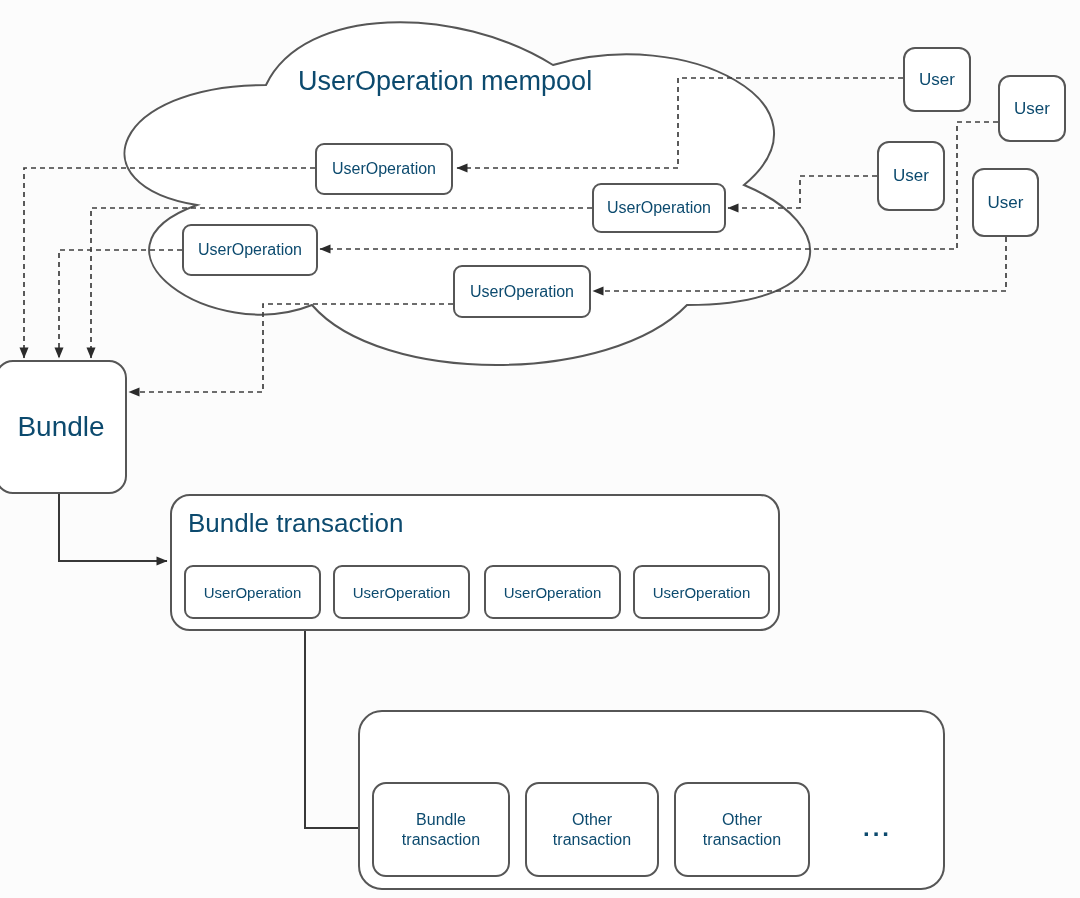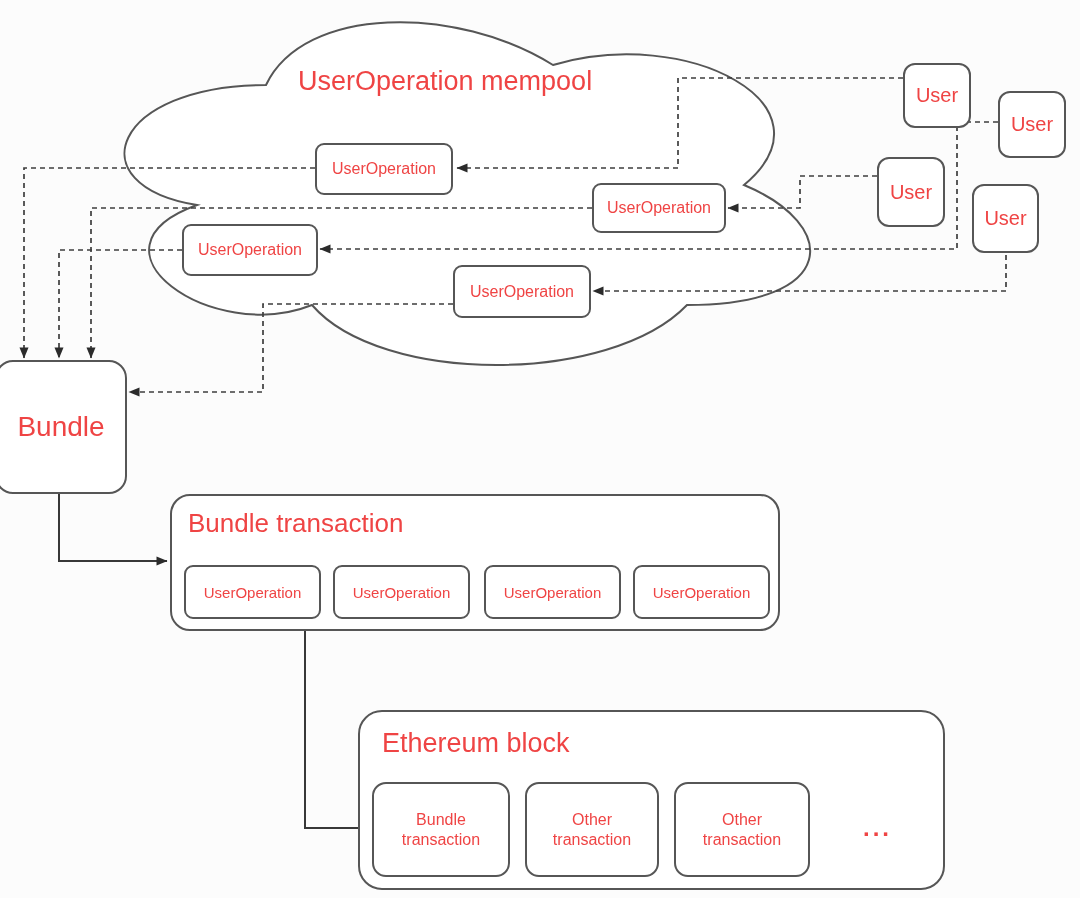--- a/index.html
+++ b/index.html
@@ -2,33 +2,33 @@
 <html><head>
 <meta charset="utf-8">
 <style>
   html,body{margin:0;padding:0;background:#fff;}
   #canvas{
     position:relative;
     width:1080px;height:898px;
     background:#fcfcfc;
     overflow:hidden;
     font-family:"Liberation Sans", sans-serif;
-    color:#ef4444;
+    color:#0c4a6e;
   }
   #wires{position:absolute;left:0;top:0;width:1080px;height:898px;pointer-events:none;}
   .node{
     position:absolute;
     background:#ffffff;
     border:2px solid #565656;
     box-sizing:border-box;
     display:flex;align-items:center;justify-content:center;
     text-align:center;
   }
   .uo-node{width:138px;height:52px;border-radius:9px;font-size:16px;}
-  .user-node{border-radius:12px;font-size:20px;margin-top:16px;}
+  .user-node{border-radius:12px;font-size:17px;}
   .title{position:absolute;font-size:27px;white-space:nowrap;}
   
   #uo1{left:315px;top:143px;}
   #uo2{left:182px;top:224px;width:136px;}
   #uo3{left:592px;top:183px;width:134px;height:50px;}
   #uo4{left:453px;top:265px;height:53px;}
   
   #user1{left:903px;top:47px;width:68px;height:65px;}
   #user2{left:998px;top:75px;width:68px;height:67px;}
   #user3{left:877px;top:141px;width:68px;height:70px;}
@@ -128,21 +128,20 @@
     </div>
     <div class="node bundle-uo" id="buo3">
       <span>UserOperation</span>
     </div>
     <div class="node bundle-uo" id="buo4">
       <span>UserOperation</span>
     </div>
   </div>
 
   <div class="node" id="eth-block">
-    <div class="box-title">Ethereum block</div>
     <div class="node eth-tx" id="etx1">
       <span class="lbl">Bundle transaction</span>
     </div>
     <div class="node eth-tx" id="etx2">
       <span class="lbl">Other transaction</span>
     </div>
     <div class="node eth-tx" id="etx3">
       <span class="lbl">Other transaction</span>
     </div>
     <div id="eth-more">...</div>

